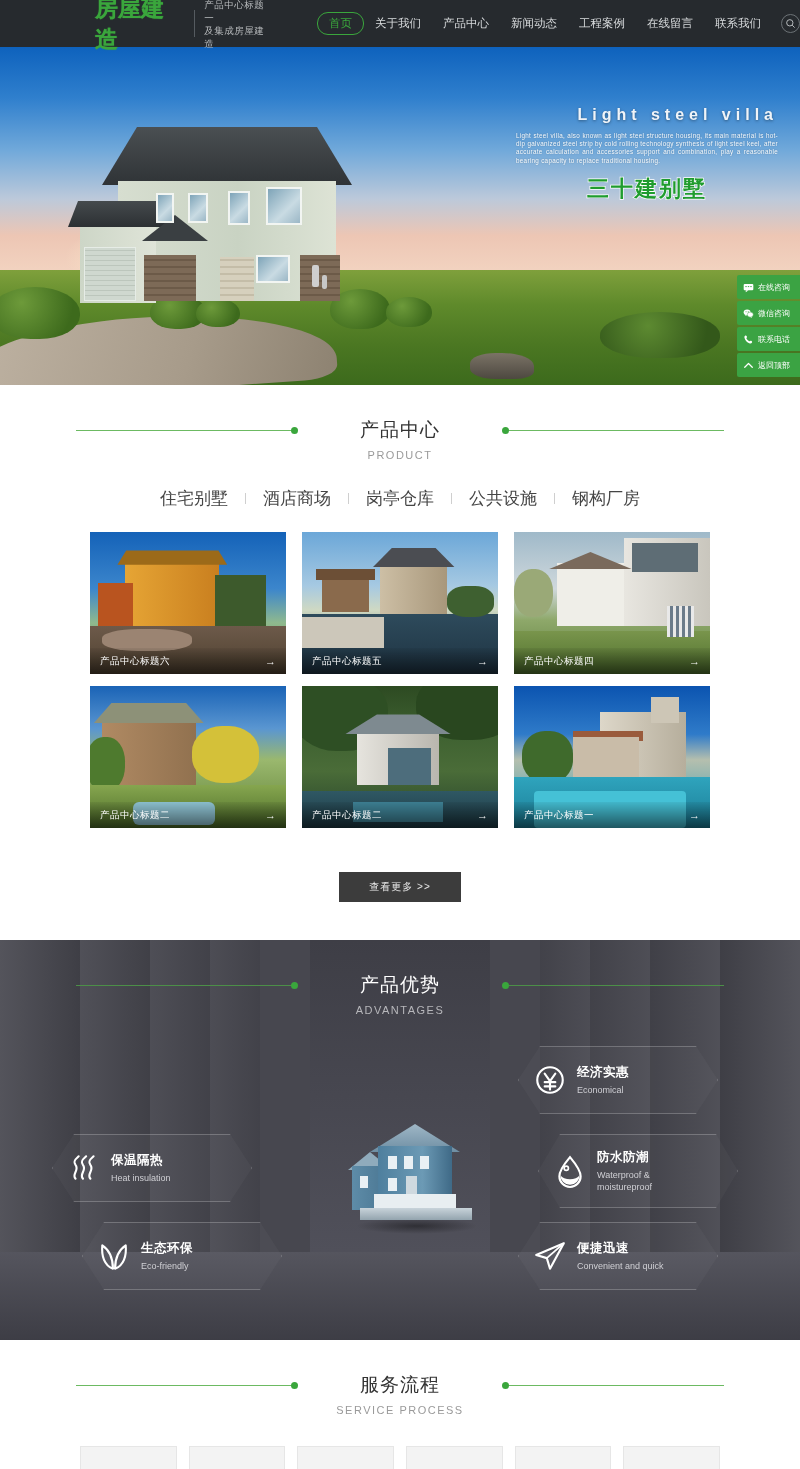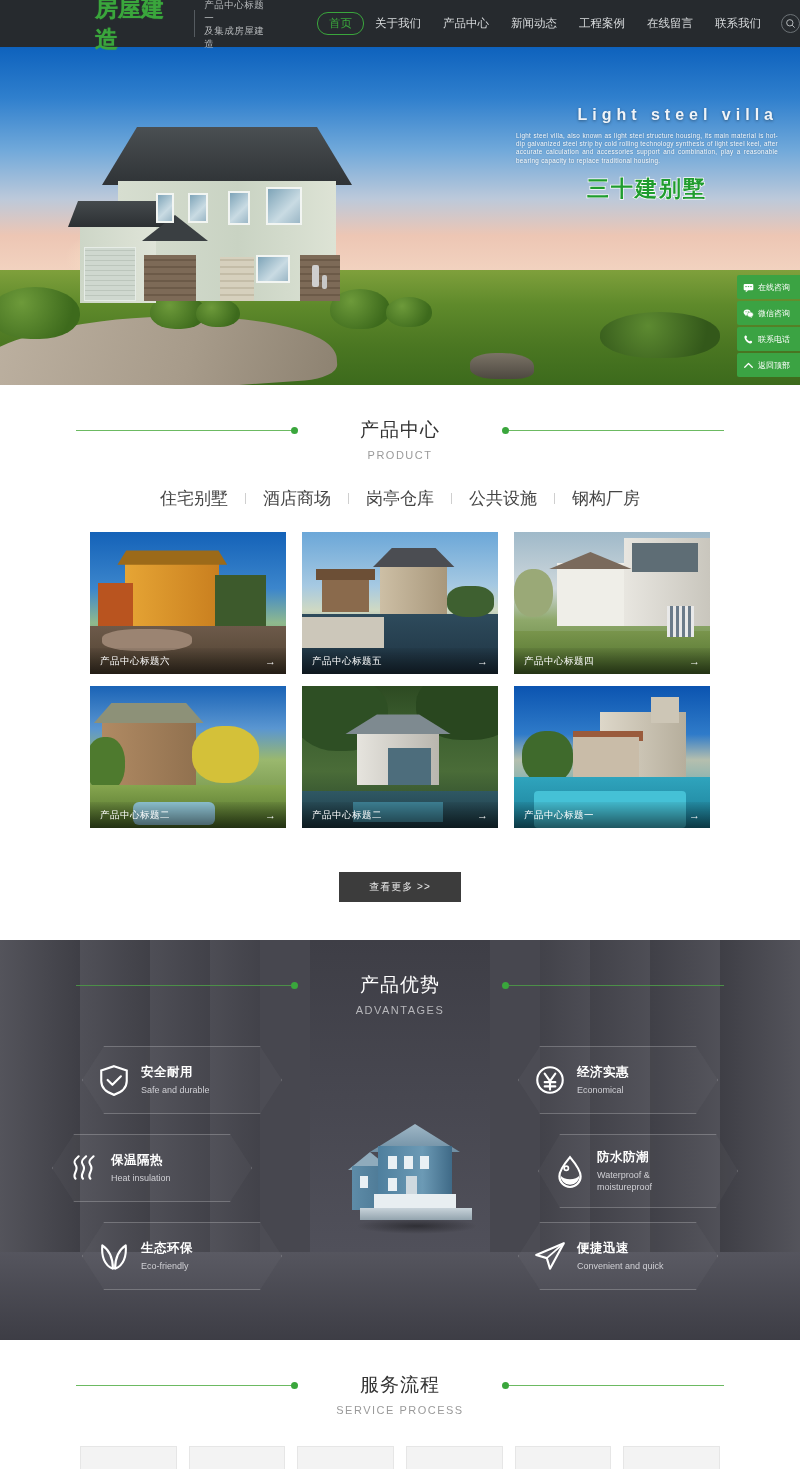--- a/index.html
+++ b/index.html
@@ -581,30 +581,20 @@
           <div class="st-cn">产品优势</div>
           <div class="st-gapL"></div>
           <div class="st-dot"></div>
           <div class="st-line"></div>
         </div>
         <div class="st-en">ADVANTAGES</div>
       </div>
 
       <div class="adv-body">
 
-        <div class="hexitem" style="left:22px;top:0px;">
-          <svg class="hx-ico" viewBox="0 0 32 32">
-            <path d="M16 3 L28 7 v10 c0 7-6 11-12 13C10 28 4 24 4 17V7z" fill="none" stroke="#fff" stroke-width="2"></path>
-            <polyline points="10,16 14.5,20.5 22.5,12.5" fill="none" stroke="#fff" stroke-width="2" stroke-linecap="round" stroke-linejoin="round"></polyline>
-          </svg>
-          <div>
-            <div class="hx-cn">安全耐用</div>
-            <div class="hx-en">Safe and durable</div>
-          </div>
-        </div>
 
         <div class="hexitem" style="left:22px;top:176px;">
           <svg class="hx-ico" viewBox="0 0 32 32">
             <path d="M15 28 C15 18 11 10 5 6 C4 16 7 25 15 28z" fill="none" stroke="#fff" stroke-width="2" stroke-linejoin="round"></path>
             <path d="M17 28 C17 18 21 10 27 6 C28 16 25 25 17 28z" fill="none" stroke="#fff" stroke-width="2" stroke-linejoin="round"></path>
           </svg>
           <div>
             <div class="hx-cn">生态环保</div>
             <div class="hx-en">Eco-friendly</div>
           </div>

